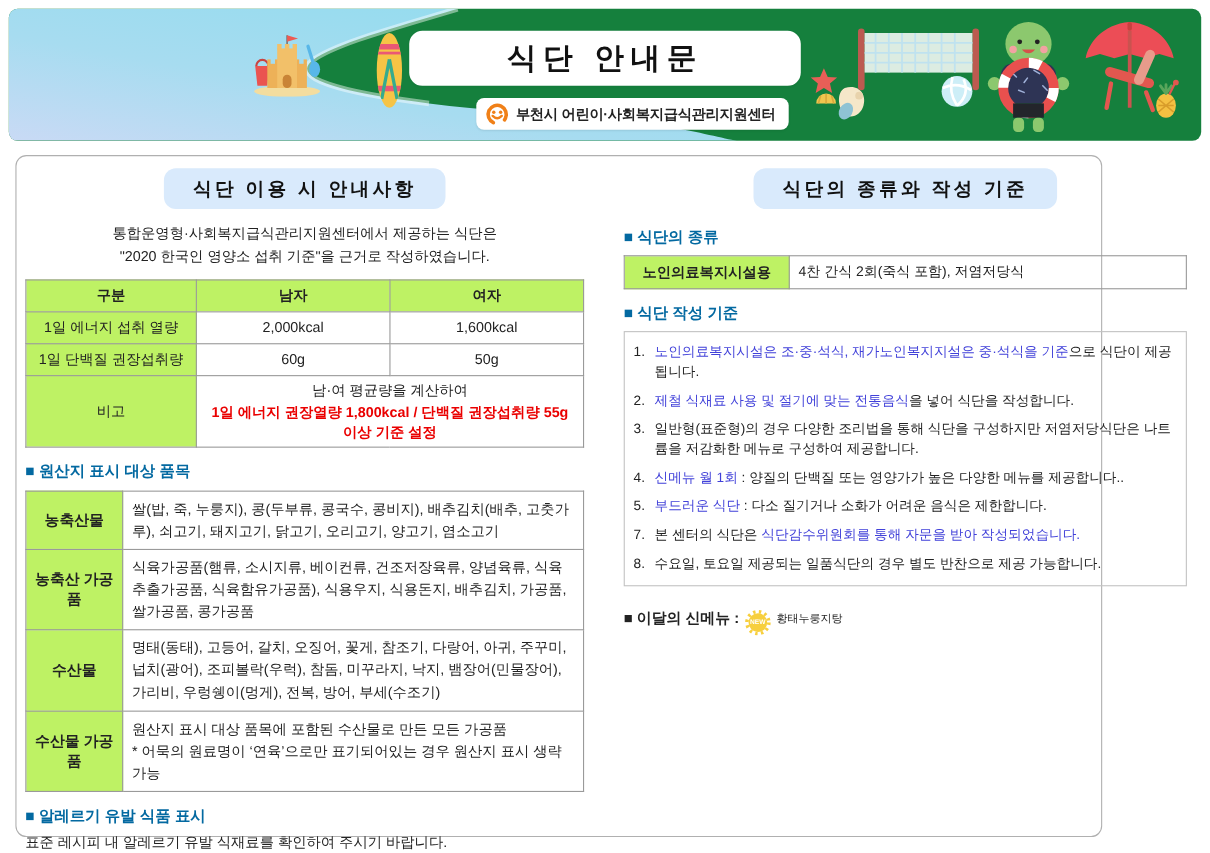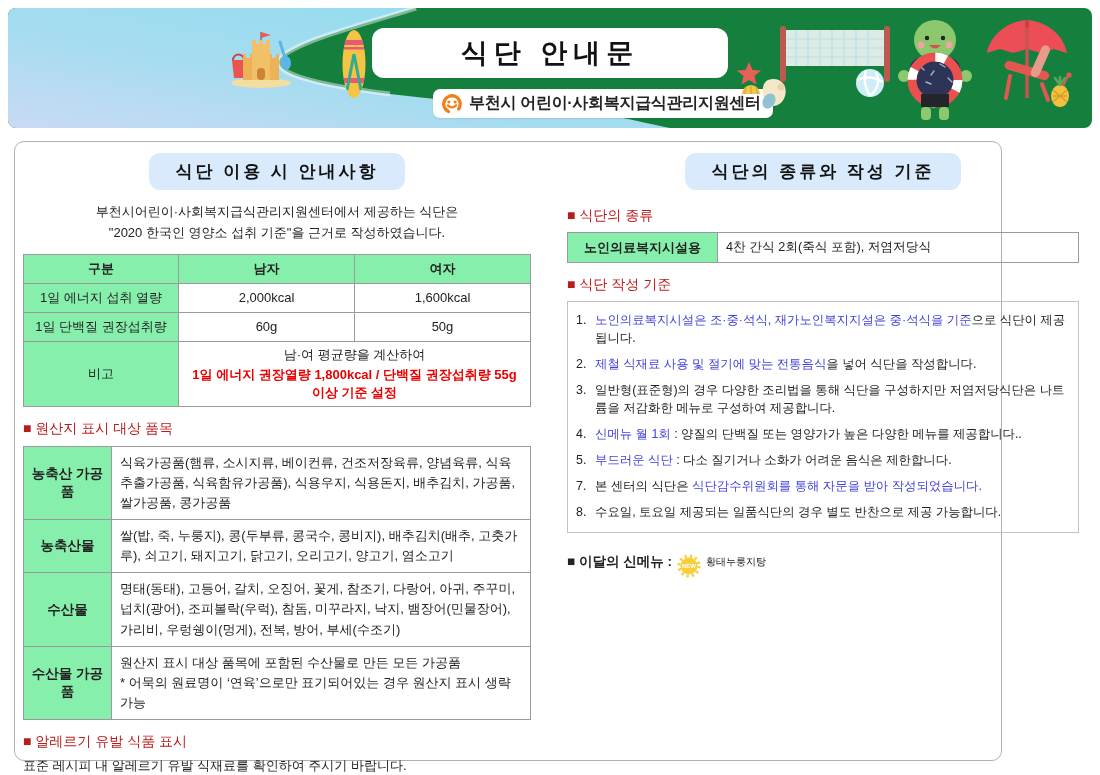--- a/index.html
+++ b/index.html
@@ -6,42 +6,42 @@
   html,body { width:1100px; height:775px; background:#ffffff; font-family:"Liberation Sans","DejaVu Sans",sans-serif; color:#222; }
   .page { position:relative; width:1100px; height:775px; background:#fff; overflow:hidden; }
 
   
   .banner { position:absolute; left:8px; top:8px; width:1084px; height:120px; border-radius:8px; overflow:hidden; background:#15803d; }
   .banner svg.wave { position:absolute; left:0; top:0; width:100%; height:100%; }
   .deco { position:absolute; }
   .title-box { position:absolute; left:364px; top:20px; width:356px; height:50px; background:#ffffff; border-radius:12px; display:flex; align-items:center; justify-content:center; box-shadow:0 1px 2px rgba(0,0,0,.06); }
   .title-box h1 { font-size:27px; font-weight:bold; letter-spacing:6px; color:#111; }
   .logo-badge { position:absolute; left:425px; top:81px; height:29px; padding:0 12px 0 8px; background:#ffffff; border-radius:7px; display:flex; align-items:center; gap:6px; box-shadow:0 1px 2px rgba(0,0,0,.08); }
-  .logo-badge .org { font-size:16px; font-weight:bold; color:#222; letter-spacing:-0.3px; }
+  .logo-badge .org { font-size:13px; font-weight:bold; color:#222; letter-spacing:-0.3px; }
 
   
   .content-box { position:absolute; left:14px; top:141px; width:988px; height:620px; border:1.5px solid #b0b0b0; border-radius:10px; background:#fff; }
   .columns { display:flex; gap:36px; padding:11px 6px 0 8px; }
   .col-left { width:508px; flex:none; }
   .col-right { width:512px; flex:none; }
 
   .pill { margin:0 auto; width:fit-content; padding:7px 26px; background:#d9eafc; border-radius:11px; font-size:17px; font-weight:bold; letter-spacing:3px; color:#111; }
   .intro { margin-top:12px; text-align:center; font-size:13px; line-height:1.6; color:#222; }
 
   table { border-collapse:collapse; width:100%; }
   td, th { border:1px solid #9a9a9a; font-size:13px; padding:4px 6px; }
-  .accent { background:#86efac; }
+  .accent { background:#bef264; }
   .nut-table { margin-top:10px; }
   .nut-table th { font-weight:bold; text-align:center; height:29px; }
   .nut-table td { text-align:center; height:29px; }
   .nut-table .c0 { width:155px;text-align:center; }
   .note-line1 { font-size:13px; }
   .note-line2 { font-size:13px; font-weight:bold; color:#ea0000; margin-top:2px; }
 
-  .sec-heading { margin-top:13px; font-size:14px; font-weight:normal; color:#b91c1c; }
+  .sec-heading { margin-top:13px; font-size:14px; font-weight:bold; color:#0369a1; }
   .origin-table { margin-top:8px; }
   .origin-table .lbl { width:88px; text-align:center; font-weight:bold; font-size:13.5px; }
   .origin-table .cnt { text-align:left; font-size:13px; line-height:1.55; padding:6px 8px; }
 
   .allergy-note { margin-top:6px; font-size:13px; color:#222; }
 
   .types-table { margin-top:7px; }
   .types-table .lbl { width:150px; text-align:center; font-weight:bold; font-size:13px; }
   .types-table .cnt { font-size:12.7px; padding:6px 8px; }
 
@@ -183,21 +183,21 @@
     </svg>
   </div>
 
   <div class="content-box">
     <div class="columns">
 
       <div class="col-left">
         <div class="pill">식단 이용 시 안내사항</div>
 
         <div class="intro">
-          <div>부천시어린이·사회복지급식관리지원센터에서 제공하는 식단은</div>
+          <div>통합운영형·사회복지급식관리지원센터에서 제공하는 식단은</div>
           <div>"2020 한국인 영양소 섭취 기준"을 근거로 작성하였습니다.</div>
         </div>
 
         <table class="nut-table">
           <tbody>
               <tr>
             <th class="accent c0">구분</th>
             <th class="accent">남자</th>
             <th class="accent">여자</th>
           </tr>
@@ -219,26 +219,26 @@
             </td>
           </tr>
         </tbody>
           </table>
 
         <div class="sec-heading">■ 원산지 표시 대상 품목</div>
 
         <table class="origin-table">
           <tbody>
               <tr>
+            <td class="accent lbl">농축산물</td>
+            <td class="cnt">쌀(밥, 죽, 누룽지), 콩(두부류, 콩국수, 콩비지), 배추김치(배추, 고춧가루), 쇠고기, 돼지고기, 닭고기, 오리고기, 양고기, 염소고기</td>
+          </tr>
+          <tr>
             <td class="accent lbl">농축산 가공품</td>
             <td class="cnt">식육가공품(햄류, 소시지류, 베이컨류, 건조저장육류, 양념육류, 식육추출가공품, 식육함유가공품), 식용우지, 식용돈지, 배추김치, 가공품, 쌀가공품, 콩가공품</td>
-          </tr>
-          <tr>
-            <td class="accent lbl">농축산물</td>
-            <td class="cnt">쌀(밥, 죽, 누룽지), 콩(두부류, 콩국수, 콩비지), 배추김치(배추, 고춧가루), 쇠고기, 돼지고기, 닭고기, 오리고기, 양고기, 염소고기</td>
           </tr>
           <tr>
             <td class="accent lbl">수산물</td>
             <td class="cnt">명태(동태), 고등어, 갈치, 오징어, 꽃게, 참조기, 다랑어, 아귀, 주꾸미, 넙치(광어), 조피볼락(우럭), 참돔, 미꾸라지, 낙지, 뱀장어(민물장어), 가리비, 우렁쉥이(멍게), 전복, 방어, 부세(수조기)</td>
           </tr>
           <tr>
             <td class="accent lbl">수산물 가공품</td>
             <td class="cnt">
               <div>원산지 표시 대상 품목에 포함된 수산물로 만든 모든 가공품</div>
               <div>* 어묵의 원료명이 ‘연육’으로만 표기되어있는 경우 원산지 표시 생략 가능</div>

